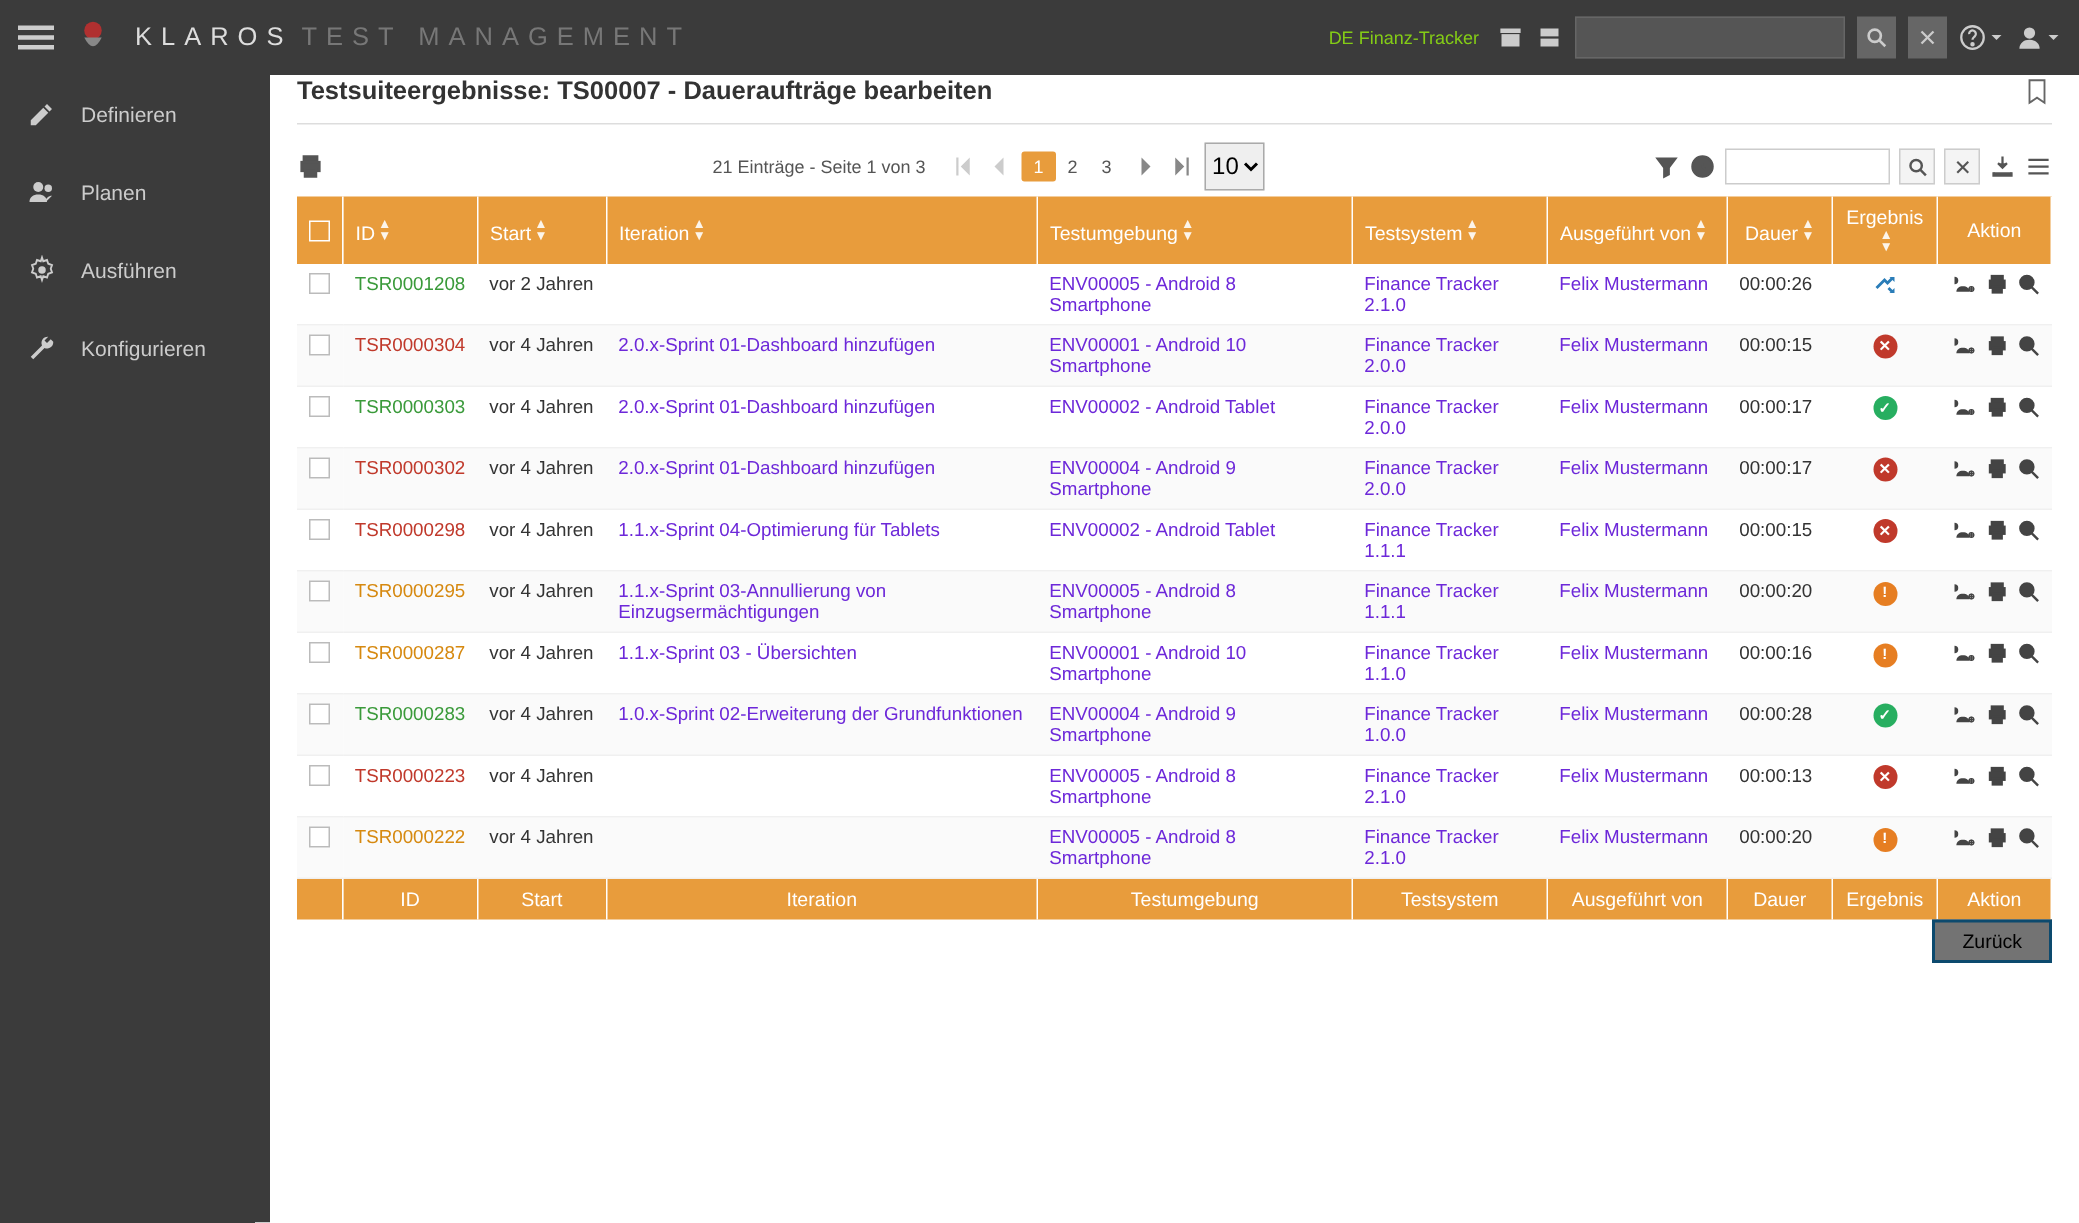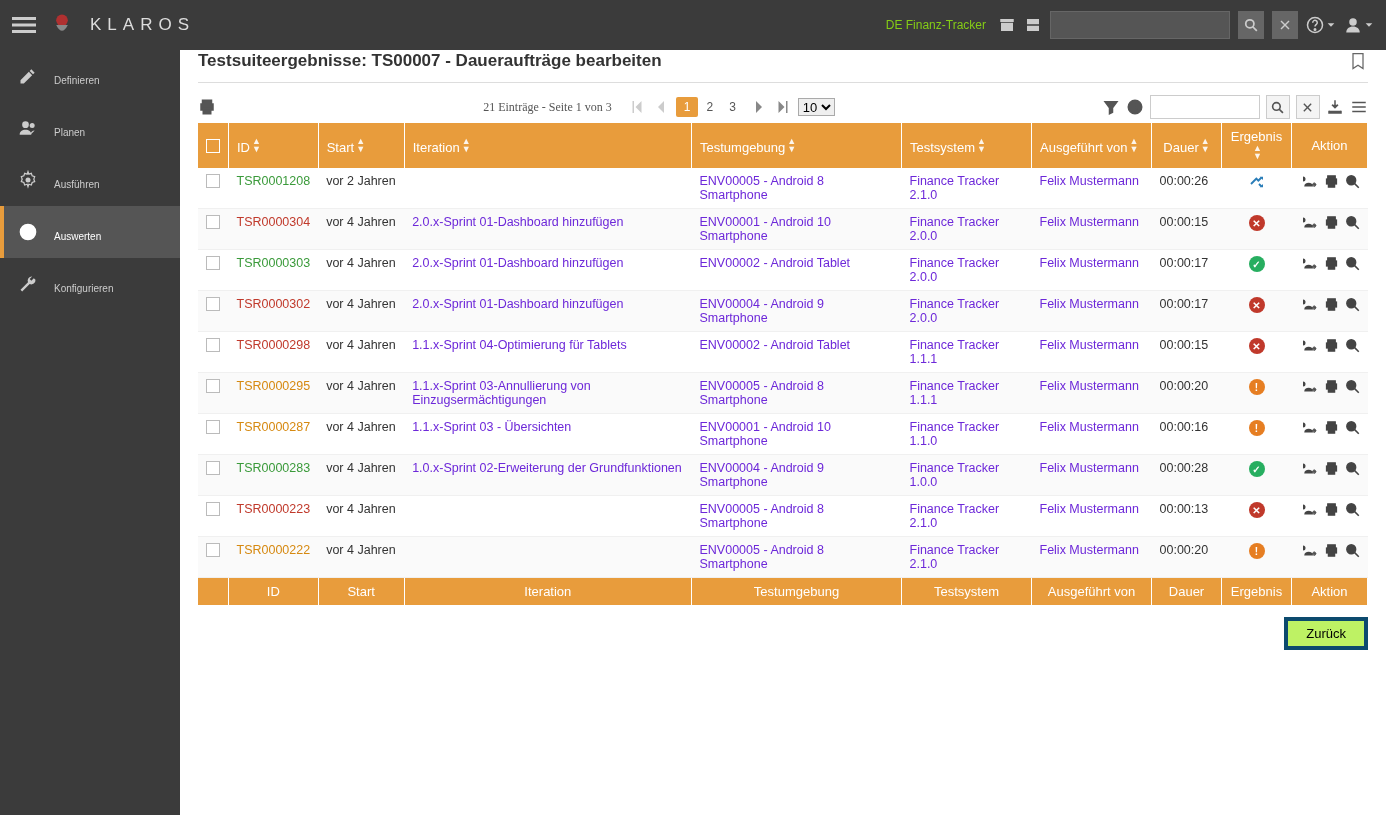--- a/index.html
+++ b/index.html
@@ -10,37 +10,37 @@
 .brand { letter-spacing: 6px; font-size: 17px; color: #ddd; font-weight: 400; }
 .brand-sub { letter-spacing: 6px; font-size: 17px; color: #777; margin-left: 6px; font-weight: 300;}
 .topbar-right { margin-left: auto; display: flex; align-items: center; gap: 8px; }
 .proj-name { font-size: 12px; color: #84cc16; margin-right: 4px; }
 .top-icon { width: 18px; height: 18px; fill: #ccc; cursor: pointer; }
 .search-box-top { background: #555; border: 1px solid #666; height: 28px; width: 180px; color: #fff; padding: 0 6px; }
 .search-btn-top, .clear-btn-top { background: #666; border: none; width: 26px; height: 28px; color: #ccc; cursor: pointer; display:flex; align-items:center; justify-content:center;}
 .help-group, .user-group { display: flex; align-items: center; gap: 2px; color: #ccc; cursor: pointer; }
 .layout { display: flex; height: calc(100vh - 50px); }
 .sidebar { width: 180px; background: #3b3b3b; color: #ccc; }
-.side-item { display: flex; align-items: flex-end; gap: 16px; padding: 16px 18px; cursor: pointer; font-size: 10px; }
+.side-item { display: flex; align-items: center; gap: 16px; padding: 16px 18px; cursor: pointer; font-size: 14px; }
 .side-item.active { background: #555; border-left: 4px solid #e89c3c; padding-left: 14px; color: #fff; }
 .side-icon { width: 20px; height: 20px; fill: #ccc; flex-shrink:0; }
 .side-item.active .side-icon { fill: #fff; }
 .main { flex: 1; padding: 0 18px; overflow: auto; background: #fff; }
 .page-head { display: flex; align-items: center; justify-content: space-between; border-bottom: 1px solid #ddd; padding-bottom: 10px; margin-bottom: 8px; }
 .page-title { font-size: 17px; font-weight: bold; color: #333; }
 .bookmark-icon { width: 20px; height: 22px; stroke: #666; fill: none; stroke-width:1.5; cursor:pointer; }
 .toolbar { display: flex; align-items: center; padding: 4px 0; gap: 8px; }
 .tool-icon { width: 18px; height: 18px; fill: #555; cursor: pointer; stroke:#555; }
 .pager { display: flex; align-items: center; gap: 6px; margin: 0 auto; color: #555; font-size: 12px; }
-.pager-info { margin-right: 10px; font-family: Liberation Serif, serif; }
+.pager-info { margin-right: 10px; }
 .pager-btn { width: 18px; height: 18px; fill: #888; cursor: pointer; }
 .pager-btn.disabled { fill: #ccc; cursor: default; }
 .page-num { padding: 3px 8px; cursor: pointer; font-size: 12px; color:#555; }
 .page-num.active { background: #e89c3c; color: #fff; border-radius: 2px; }
-.page-select { height: 18px; font-size: 13px; border:1px solid #aaa; }
+.page-select { height: 32px; font-size: 16px; border:1px solid #aaa; }
 .tool-right { display: flex; align-items: center; gap: 6px; }
 .filter-box { border: 1px solid #ccc; height: 24px; width: 110px; padding: 0 4px; }
 .filter-btn { border: 1px solid #ccc; background: #f4f4f4; width: 24px; height: 24px; display:flex;align-items:center;justify-content:center; cursor:pointer;}
 table { width: 100%; border-collapse: collapse; font-size: 12.5px; }
 thead th, tfoot th { background: #e89c3c; color: #fff; font-weight: normal; padding: 6px 8px; text-align: left; font-size: 13px; }
 thead th { border-right: 1px solid #fff; }
 tfoot th { border-right: 1px solid #fff; text-align:center; }
 th .sort { font-size: 9px; margin-left: 2px; opacity: 0.9; display:inline-block; line-height:8px;}
 th.center, td.center { text-align: center; }
 td { padding: 6px 8px; vertical-align: top; border-bottom: 1px solid #f0f0f0; }
@@ -52,41 +52,42 @@
 .id-fail { color: #c0392b; }
 .id-warn { color: #d68910; }
 .dur { color: #333; }
 .res-icon { width: 16px; height: 16px; border-radius: 50%; display: inline-flex; align-items: center; justify-content: center; color: #fff; font-size: 10px; font-weight:bold;}
 .res-pass { background: #27ae60; }
 .res-fail { background: #c0392b; }
 .res-warn { background: #e67e22; }
 .res-shuffle svg { width:16px; height:16px; fill:#2a7db8; }
 .action-icons { display: flex; gap: 6px; justify-content: flex-end; }
 .action-icons svg { width: 15px; height: 15px; fill: #444; cursor: pointer; }
-.back-btn { float: right; margin-top: 12px; padding: 5px 18px; background: #bef264; border: 4px solid #0c4a6e; cursor: pointer; font-size: 13px; }
+.back-btn { float: right; padding: 5px 18px; background: #737373; border: 2px solid #0c4a6e; cursor: pointer; font-size: 13px; }
 .col-chk{width:26px;} .col-id{width:86px;} .col-start{width:86px;} .col-iter{} .col-env{width:210px;} .col-sys{width:130px;} .col-user{width:120px;} .col-dur{width:70px;} .col-res{width:70px;} .col-act{width:76px;}
 </style>
 </head>
 <body>
 
 <div class="topbar">
   <div class="menu-btn">
     <svg viewBox="0 0 24 24" fill="#ccc">
         <rect y="4" width="24" height="3"></rect>
         <rect y="10.5" width="24" height="3"></rect>
         <rect y="17" width="24" height="3"></rect>
       </svg>
   </div>
   <div class="logo">
     <svg viewBox="0 0 24 24">
         <circle cx="12" cy="8" r="5" fill="#b03030"></circle>
         <path d="M7 12 Q12 22 17 12" fill="#888"></path>
       </svg>
   </div>
   <span class="brand">KLAROS</span>
+  <span class="brand-sub">TEST MANAGEMENT</span>
   <div class="topbar-right">
     <span class="proj-name">DE Finanz-Tracker</span>
     <svg class="top-icon" viewBox="0 0 24 24">
         <rect x="3" y="4" width="18" height="4"></rect>
         <rect x="4" y="9" width="16" height="11"></rect>
       </svg>
     <svg class="top-icon" viewBox="0 0 24 24">
         <rect x="4" y="4" width="16" height="7"></rect>
         <rect x="4" y="13" width="16" height="7"></rect>
       </svg>
@@ -140,26 +141,20 @@
           <path d="M2 20c0-4 3-6 7-6s7 2 7 6zM15 20c0-3 2-5 5-5"></path>
         </svg>
         <span>Planen</span>
       </div>
       <div class="side-item">
         <svg class="side-icon" viewBox="0 0 24 24">
           <circle cx="12" cy="12" r="3"></circle>
           <path d="M12 2l1 3 3-1 1 3 3 1-1 3 1 3-3 1-1 3-3-1-1 3-1-3-3 1-1-3-3-1 1-3-1-3 3-1 1-3 3 1z" fill="none" stroke="currentColor" stroke-width="1.5"></path>
         </svg>
         <span>Ausführen</span>
-      </div>
-      <div class="side-item active">
-        <svg class="side-icon" viewBox="0 0 24 24">
-          <path d="M12 2a10 10 0 100 20 10 10 0 000-20zm0 2v8h8a8 8 0 00-8-8z"></path>
-        </svg>
-        <span>Auswerten</span>
       </div>
       <div class="side-item">
         <svg class="side-icon" viewBox="0 0 24 24">
           <path d="M21 7a5 5 0 01-7 5L5 21l-2-2 9-9a5 5 0 015-7l-3 3 2 2 3-3z"></path>
         </svg>
         <span>Konfigurieren</span>
       </div>
     </div>
 
   <div class="main">

